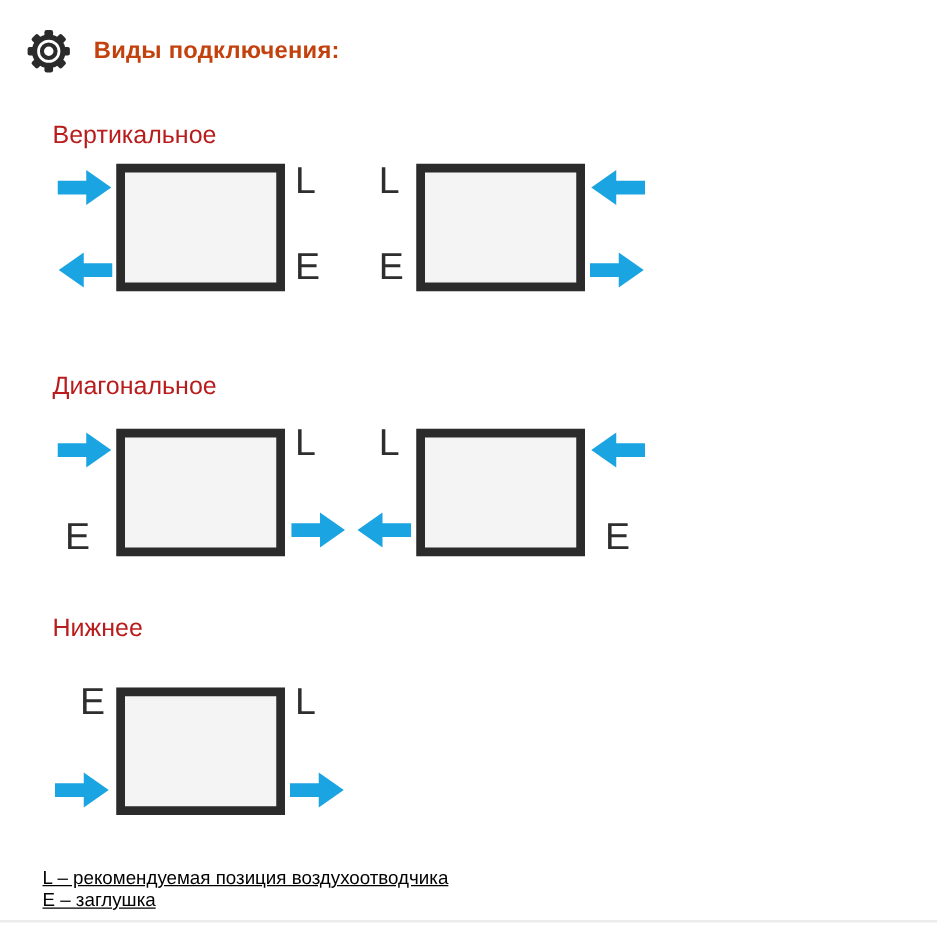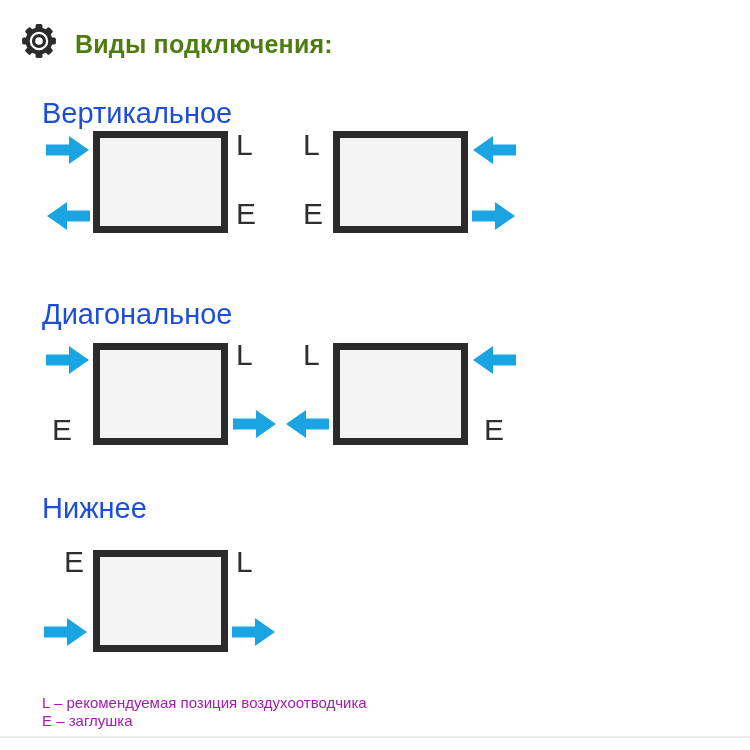--- a/index.html
+++ b/index.html
@@ -12,27 +12,27 @@
     font-family: "Liberation Sans", sans-serif;
     overflow: hidden;
   }
 
   
   .gear-icon { position: absolute; left: 19px; top: 21px; width: 40px; height: 40px; }
   .gear-icon circle, .gear-icon rect { stroke: var(--color-frame, #2B2B2B); }
   .gear-icon .tooth { fill: var(--color-frame, #2B2B2B); stroke: none; }
   .page-title {
     position: absolute; left: 75px; top: 30px;
-    font-size: 25px; font-weight: 700; color: #4d7c0f; letter-spacing: 0.2px;
+    font-size: 19px; font-weight: 700; color: #c2410c; letter-spacing: 0.2px;
   }
 
   
   .section-label {
     position: absolute; left: 42px;
-    font-size: 29px; font-weight: 400; color: #1d4ed8;
+    font-size: 20px; font-weight: 400; color: #b91c1c;
   }
 
   
   .radiator {
     position: absolute;
     width: 135px; height: 102px;
     border: 7px solid var(--color-frame, #2B2B2B);
     background: var(--color-frame_fill, #F4F4F4);
   }
 
@@ -42,22 +42,22 @@
   .arrow.left { transform: scaleX(-1); }
 
   
   .letter {
     position: absolute;
     font-size: 30px; line-height: 32px; font-weight: 400; color: #2e2e2e;
   }
 
   
   .legend-line {
-    position: absolute; left: 42px;
-    font-size: 15px; color: #a21caf;
+    position: absolute; left: 34px;
+    font-size: 15px; color: #000000; text-decoration: underline;
   }
 
   .divider {
     position: absolute; left: 0; top: 736px;
     width: 750px; height: 2px;
     background: var(--color-divider, #ECECEC);
   }
 </style>
 </head>
 <body>

